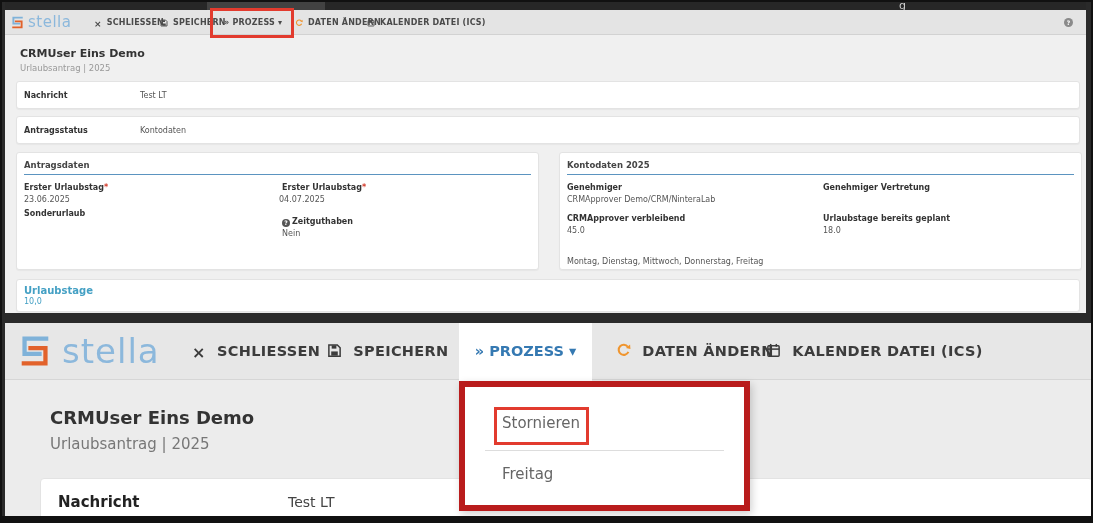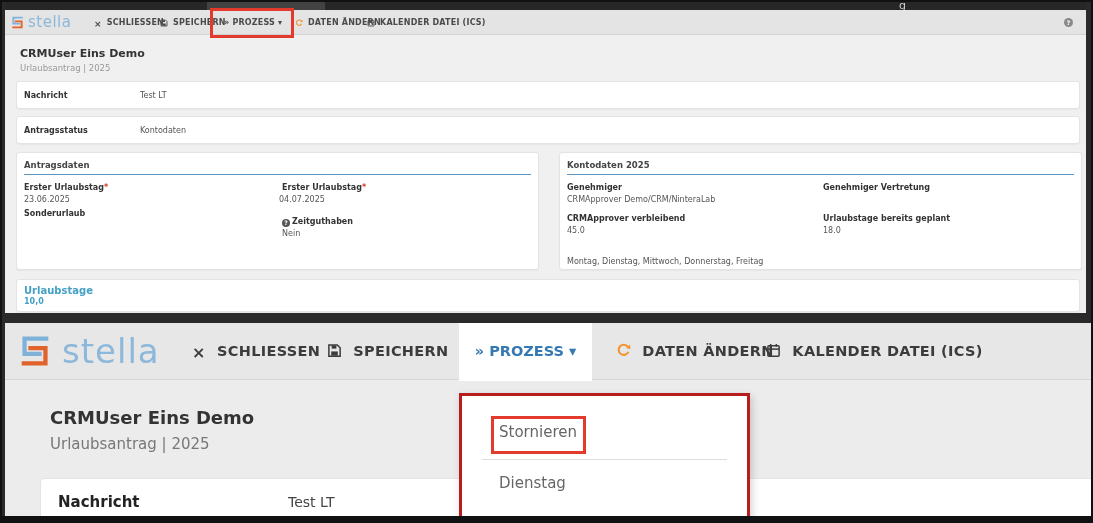--- a/index.html
+++ b/index.html
@@ -37,21 +37,21 @@
   .card { position:absolute; background:#fff; border:1px solid #e3e3e3; border-radius:3px;
     box-shadow:0 1px 1px rgba(0,0,0,.04); }
   .lbl  { font-size:8px; font-weight:bold; color:#333; white-space:nowrap; }
   .val  { font-size:8px; color:#555; white-space:nowrap; }
   .sec-title { position:absolute; left:7px; top:7px; font-size:8.5px; font-weight:bold; color:#444; }
   .sec-rule  { position:absolute; left:7px; right:7px; top:21px; border-bottom:1px solid #5b94c0; }
   .req { color:#d43c2c; font-weight:bold; }
   .help-dot { display:inline-block; width:8px; height:8px; border-radius:50%; background:#555;
     color:#fff; font-size:6px; font-weight:bold; text-align:center; line-height:8px; vertical-align:-1px; margin-right:2px; }
   .blue-lbl { font-size:10px; font-weight:bold; color:#44a0c4; }
-  .blue-val { font-size:8px; font-weight:bold; color:#44a0c4; }
+  .blue-val { font-size:8px; font-weight:normal; color:#44a0c4; }
 
   
   .separator { position:absolute; left:0; top:311px; width:100%; height:10px; background:#2a2a2a; }
 
   
   .shot-bottom { position:absolute; left:0; top:321px; width:100%; height:195px; background:#ececec; overflow:visible; }
   .edge-left-b { position:absolute; left:0; top:0; width:3px; height:195px; background:#2a2a2a; z-index:6; }
   .toolbar-lg { position:absolute; left:0; top:0; width:100%; height:57px;
     background:#e7e7e7; border-bottom:1px solid #d6d6d6; }
   .toolbar-lg .tb-item { position:absolute; top:0; height:57px; line-height:57px;
@@ -63,22 +63,22 @@
   .prozess-label { position:absolute; left:0; top:0; width:133px; height:57px; line-height:57px;
     text-align:center; font-size:14.5px; font-weight:bold; color:#3579b2; white-space:nowrap; }
 
   .rec-title-lg { position:absolute; left:48px; top:84px; font-size:18px; font-weight:bold; color:#333; }
   .rec-sub-lg   { position:absolute; left:48px; top:112px; font-size:15px; color:#777; }
   .card-lg { position:absolute; left:38px; right:-2px; top:155px; height:60px;
     background:#fff; border:1px solid #e3e3e3; border-radius:4px 4px 0 0; }
   .card-lg .lbl-lg { position:absolute; left:17px; top:14px; font-size:15px; font-weight:bold; color:#222; }
   .card-lg .val-lg { position:absolute; left:247px; top:15px; font-size:14px; color:#444; }
 
-  .dropdown { position:absolute; left:457px; top:70px; width:291px; height:130px;
-    background:#fff; border:3px solid #b91c1c; box-shadow:2px 3px 8px rgba(0,0,0,.18); z-index:8; }
+  .dropdown { position:absolute; left:457px; top:58px; width:291px; height:130px;
+    background:#fff; border:6px solid #b91c1c; box-shadow:2px 3px 8px rgba(0,0,0,.18); z-index:8; }
   .dd-item { position:absolute; left:37px; font-size:15px; color:#666; cursor:pointer; white-space:nowrap; }
   .dd-rule { position:absolute; left:20px; right:20px; top:63px; border-bottom:1px solid #ddd; }
   .anno-stornieren { left:29px; top:20px; width:95px; height:38px; position:absolute; }
 
   svg { display:block; }
 </style>
 </head>
 <body>
 
 <div class="frame">
@@ -268,19 +268,19 @@
             </svg>
         </span>
         <span>KALENDER DATEI (ICS)</span>
       </div>
     </div>
 
     <div class="dropdown">
       <div class="dd-item" style="top:27px">Stornieren</div>
       <div class="anno anno-stornieren"></div>
       <div class="dd-rule"></div>
-      <div class="dd-item" style="top:78px">Dienstag</div>
+      <div class="dd-item" style="top:78px">Freitag</div>
     </div>
 
     <div class="edge-left-b"></div>
   </div>
 
 </div>
 
 </body></html>

